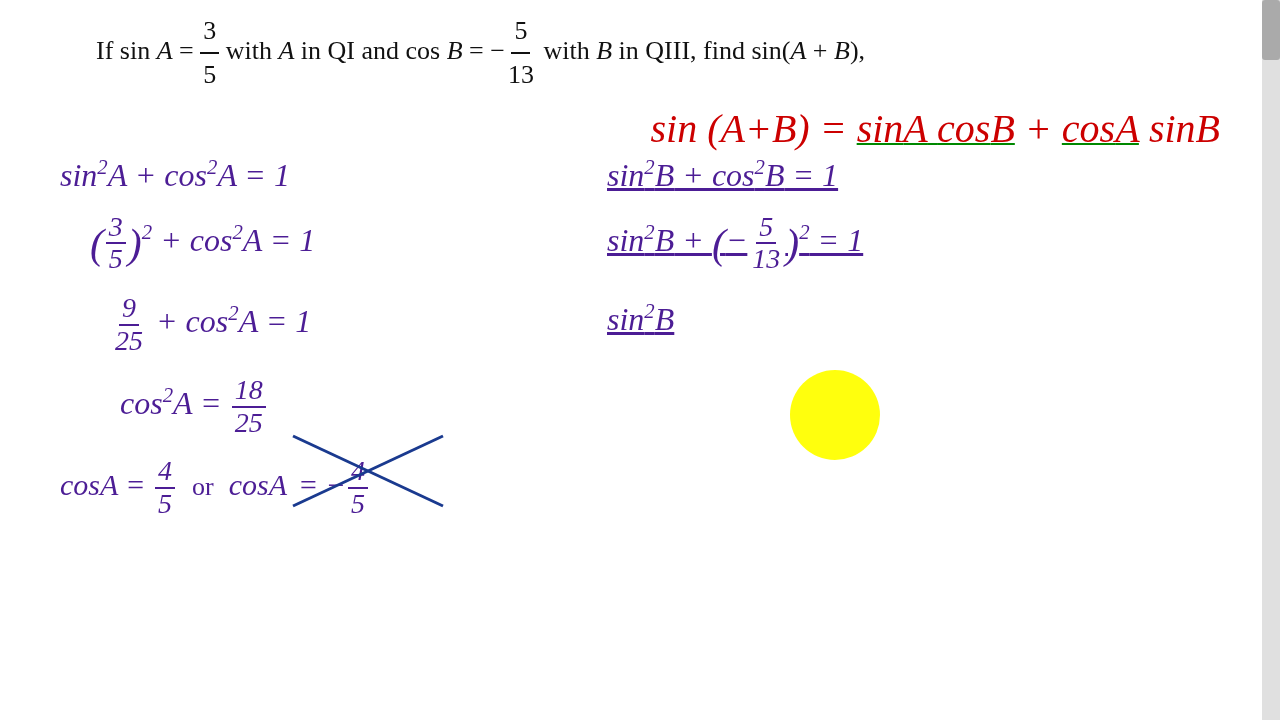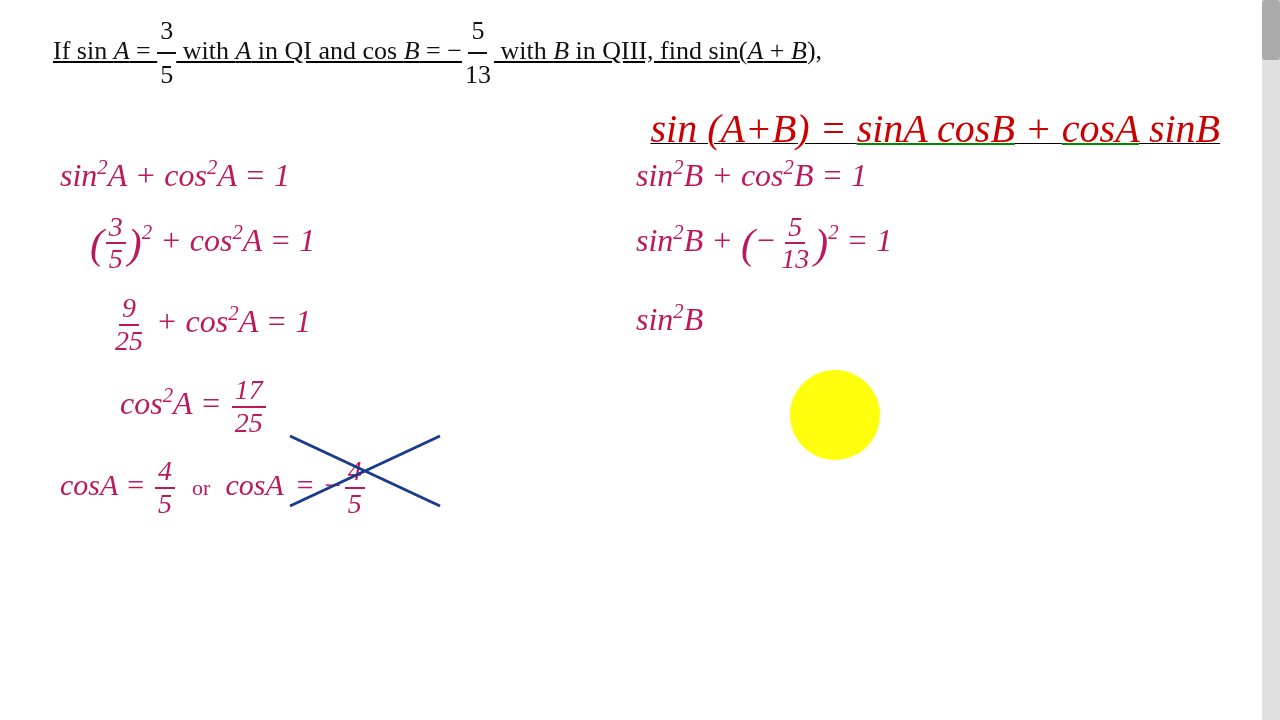--- a/index.html
+++ b/index.html
@@ -6,57 +6,57 @@
     body {
       width: 1280px;
       height: 720px;
       background: #ffffff;
       font-family: 'Times New Roman', Times, serif;
       overflow: hidden;
       position: relative;
     }
 
     .content-area {
-      padding: 10px 60px 10px 53px;
+      padding: 10px 60px 10px 96px;
       position: relative;
-      text-decoration: underline;
     }
 
     
     .problem-text {
       font-size: 26px;
       color: #111;
       line-height: 1.6;
       margin-bottom: 10px;
     }
 
     .underline-green {
       text-decoration: underline;
       text-decoration-color: #008800;
       text-decoration-thickness: 2px;
     }
 
     
     .blue-math {
-      color: #be185d;
+      color: #4c1d95;
       font-size: 32px;
       font-family: 'Times New Roman', serif;
       font-style: italic;
     }
 
     .left-column {
       position: absolute;
       left: 60px;
       top: 155px;
     }
 
     .right-column {
       position: absolute;
-      left: 636px;
+      left: 607px;
       top: 155px;
+      text-decoration: underline;
     }
 
     .math-line {
       margin-bottom: 18px;
       display: block;
     }
 
     .fraction {
       display: inline-flex;
       flex-direction: column;
@@ -160,31 +160,31 @@
   <span class="math-line" style="margin-left:50px;">
     <span class="fraction">
         <span class="num">9</span>
         <span class="den">25</span>
       </span>
     + cos<sup class="sup">2</sup><i>A</i> = 1
   </span>
 
   <span class="math-line" style="margin-left:60px;margin-top:8px;">
     cos<sup class="sup">2</sup><i>A</i> = <span class="fraction">
-        <span class="num">17</span>
+        <span class="num">18</span>
         <span class="den">25</span>
       </span>
   </span>
 
   <span class="math-line" style="margin-top:12px; font-size:30px;">
     cos<i>A</i> = <span class="fraction">
         <span class="num">4</span>
         <span class="den">5</span>
       </span>
-    &nbsp;<span style="font-style:normal; font-size:22px;">or</span>&nbsp; cos<i>A</i>
+    &nbsp;<span style="font-style:normal; font-size:26px;">or</span>&nbsp; cos<i>A</i>
     <span style="position:relative; display:inline-block; margin-left:4px;">
       = −<span class="fraction">
           <span class="num">4</span>
           <span class="den">5</span>
         </span>
       
       <svg width="200" height="80" style="position:absolute;left:-10px;top:-25px;pointer-events:none;">
         <line x1="5" y1="5" x2="155" y2="75" stroke="#1a3a8f" stroke-width="3"></line>
         <line x1="155" y1="5" x2="5" y2="75" stroke="#1a3a8f" stroke-width="3"></line>
       </svg>

